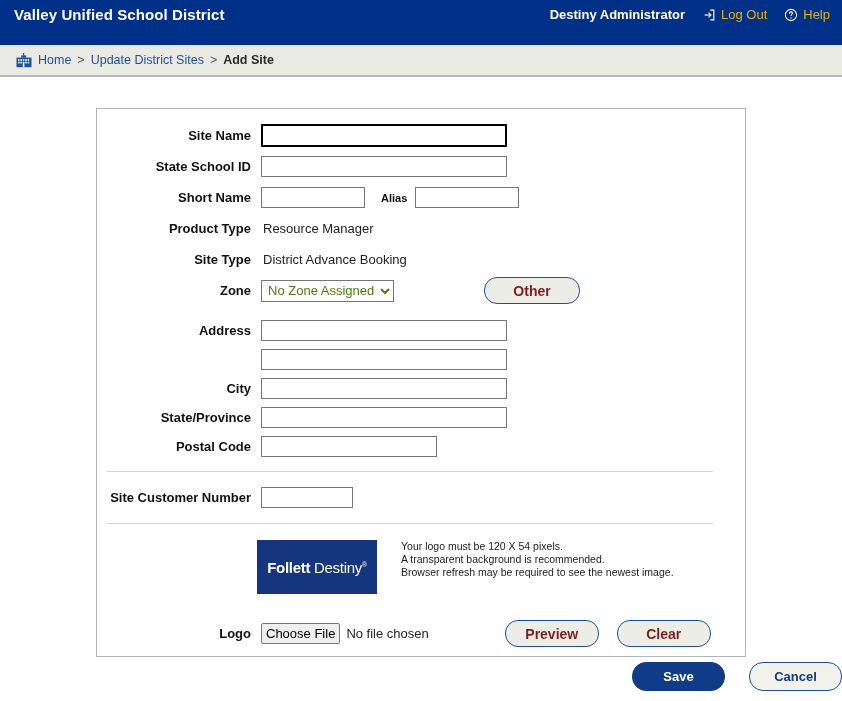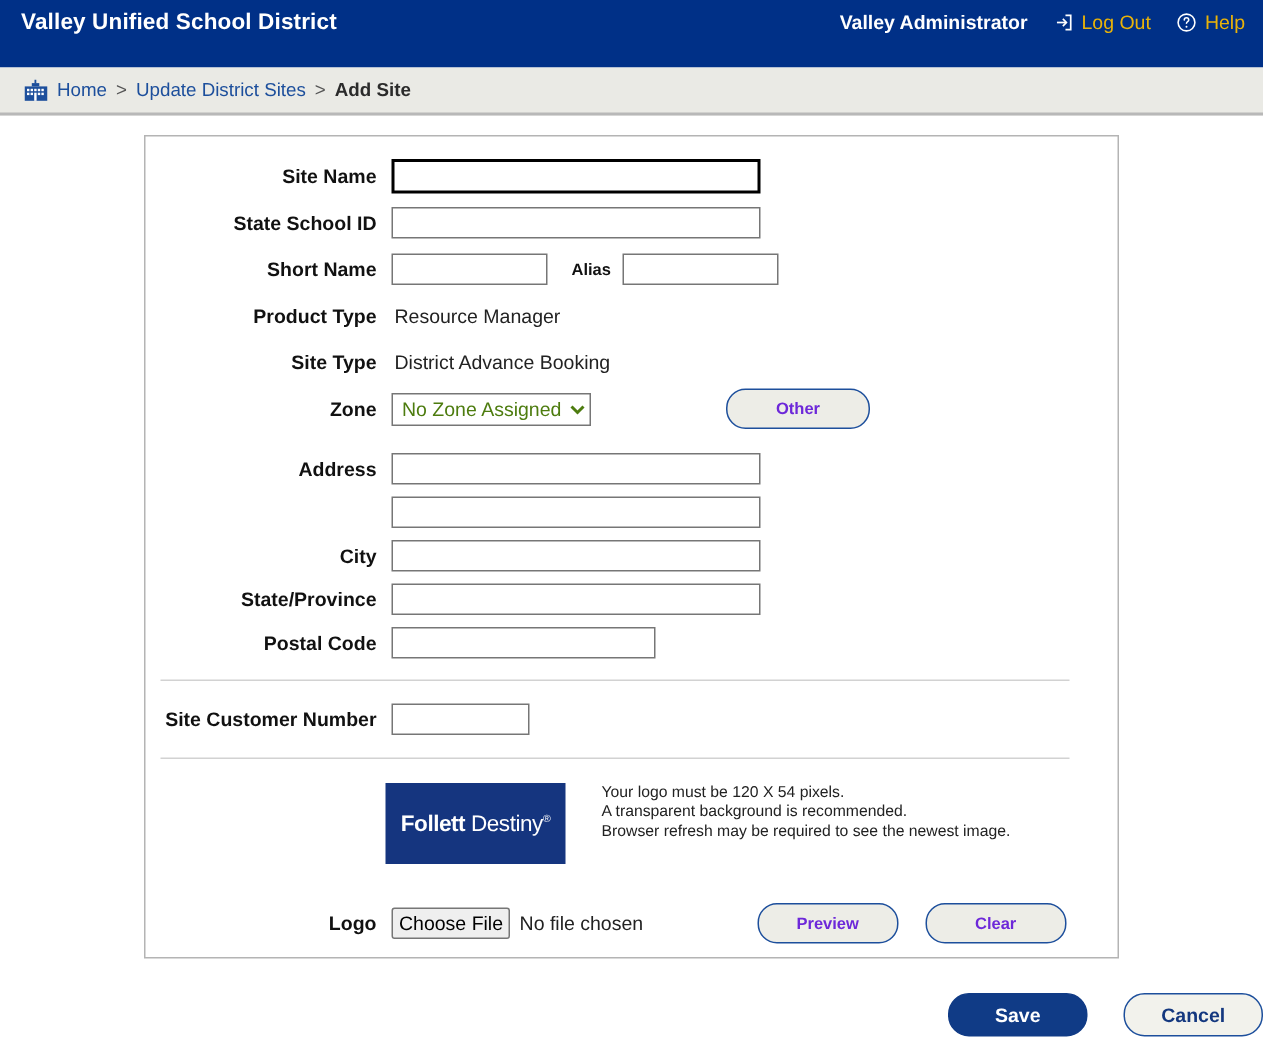--- a/index.html
+++ b/index.html
@@ -77,21 +77,21 @@
   .crumb-current {
     color: #2b2b2b;
     font-size: 12.5px;
     font-weight: bold;
   }
 
   
   .card {
     position: absolute;
     left: 96px;
-    top: 90px;
+    top: 108px;
     width: 650px;
     height: 549px;
     border: 1px solid #b4b4b4;
     background: #ffffff;
   }
 
   .form-rows { padding-top: 11px; }
 
   .row {
     display: flex;
@@ -145,23 +145,23 @@
     background: #ffffff;
     color: #4d7c0f;
     padding: 0 2px;
   }
 
   
   .btn-pill {
     border: 1px solid #1d4f9c;
     border-radius: 13px;
     background: #EDEDE7;
-    color: #6d28d9;
-    font-family: "Liberation Sans", sans-serif;
-    font-size: 11px;
+    color: #7f1d1d;
+    font-family: "Liberation Sans", sans-serif;
+    font-size: 14px;
     font-weight: bold;
     height: 27px;
     cursor: pointer;
     padding: 4px 10px;
   }
   .btn-other { width: 96px; margin-left: 90px; }
 
   .divider {
     height: 1px;
     background: #d2d2d2;
@@ -265,21 +265,21 @@
     font-family: "Liberation Sans", sans-serif;
     cursor: pointer;
   }
 </style>
 </head>
 <body>
 
 <div class="app-header">
   <div class="app-title">Valley Unified School District</div>
   <div class="header-right">
-    <span class="user-name">Valley Administrator</span>
+    <span class="user-name">Destiny Administrator</span>
     <a class="header-link">
       <span>
         <svg width="14" height="14" viewBox="0 0 16 16" fill="none" stroke="#ffffff" stroke-width="1.3">
           <path d="M9.5 2.5H13.5V13.5H9.5"></path>
           <path d="M3 8H10"></path>
           <path d="M7.5 5.3L10.2 8L7.5 10.7"></path>
         </svg>
       </span>
       <span>Log Out</span>
     </a>

